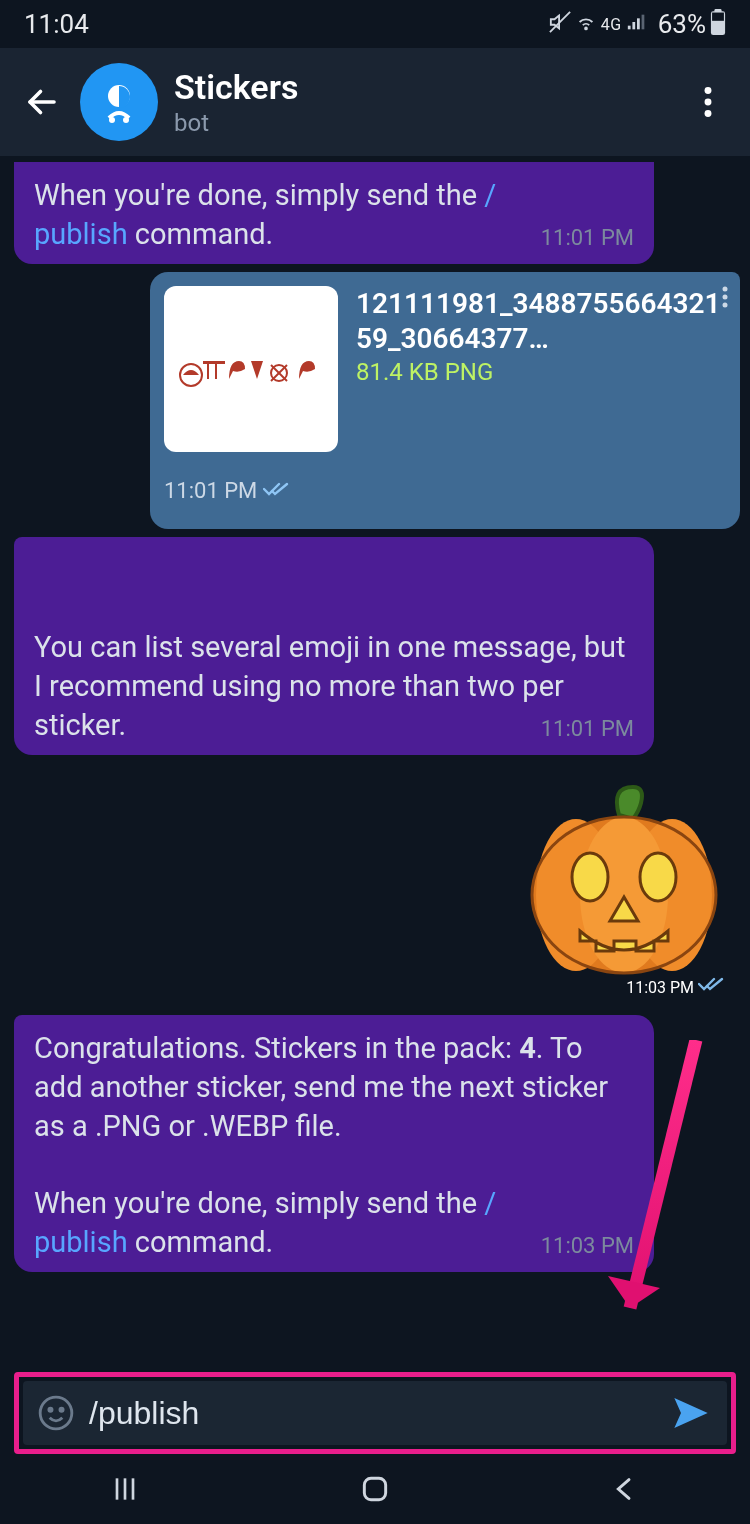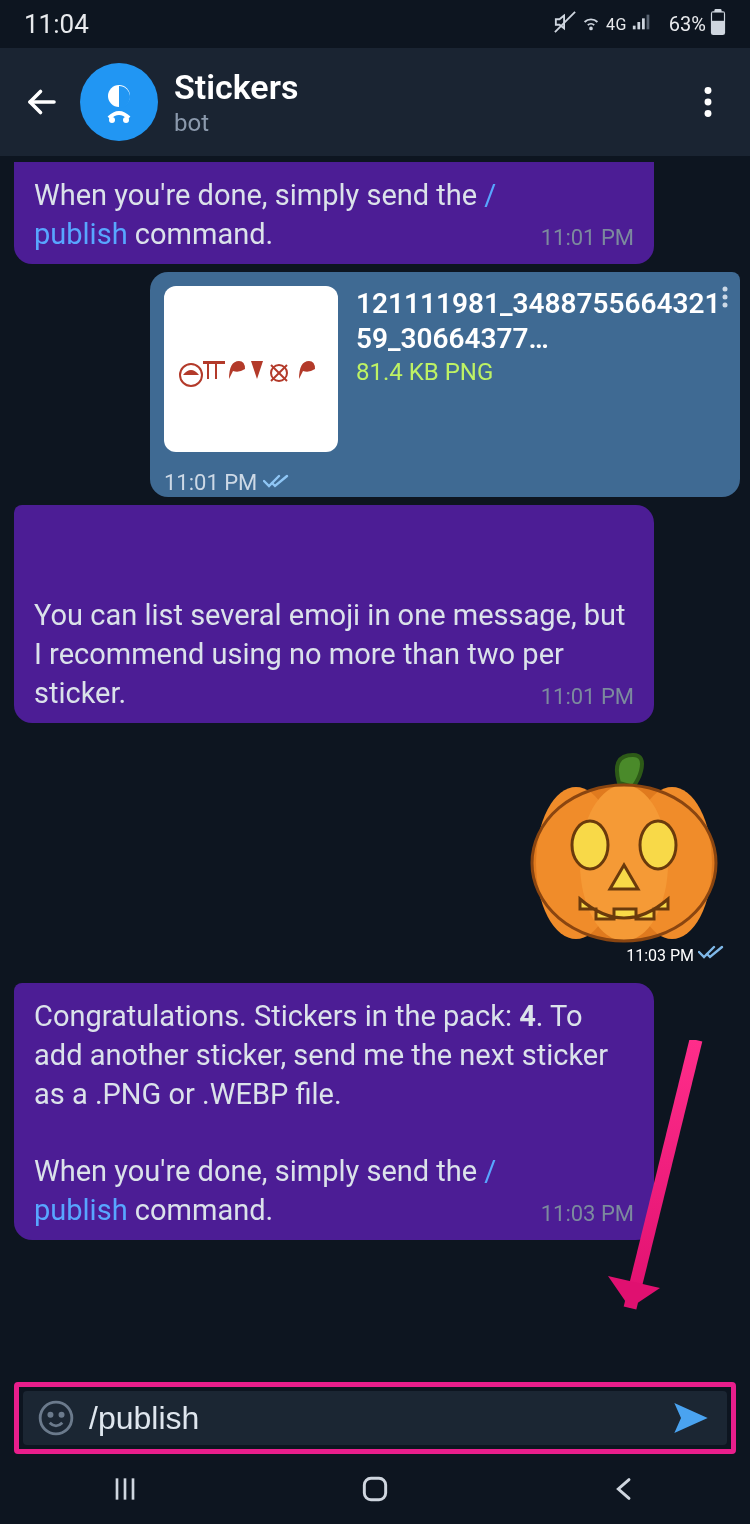--- a/index.html
+++ b/index.html
@@ -16,21 +16,21 @@
   .status-bar {
     height: 48px;
     display: flex;
     justify-content: space-between;
     align-items: center;
     padding: 0 24px;
     font-size: 26px;
     color: #e8eaed;
   }
   .status-right { display: flex; align-items: center; gap: 4px; font-size: 22px; }
-  .status-right .battpct { font-size: 20px; margin-left: 12px; }
+  .status-right .battpct { font-size: 26px; margin-left: 6px; }
   
   .chat-header {
     height: 108px;
     background: #1a2432;
     display: flex;
     align-items: center;
     padding: 0 20px;
     gap: 16px;
   }
   .back-btn { width: 44px; height: 44px; display:flex; align-items:center; justify-content:center; }
@@ -66,27 +66,27 @@
     color: #7c8a9e;
     float: right;
     margin-top: 8px;
     margin-left: 14px;
   }
   .cmd-link { color: #58a6ff; }
   .bubble-out-wrap { display:flex; justify-content:flex-end; margin: 8px 0; }
   .bubble-out {
     background: #3f6a93;
     border-radius: 18px 8px 18px 18px;
-    padding: 14px 18px 2px 14px;
+    padding: 14px 18px 26px 14px;
     max-width: 600px;
     color: #fff;
     font-size: 28px;
     position: relative;
     display:flex;
-    gap: 8px;
+    gap: 16px;
     align-items:flex-start;
   }
   .file-thumb {
     width: 174px; height: 166px; border-radius: 12px; background:#fff; flex:none;
     display:flex; align-items:center; justify-content:center;
     font-family: serif;
     color: #b33a2a;
     font-size: 34px;
     overflow:hidden;
   }
@@ -102,21 +102,21 @@
   .sticker { width: 200px; height: 190px; }
   
   .input-wrap {
     position:absolute; left:14px; right:14px; bottom:70px;
     border: 5px solid #e91e8c;
     border-radius: 4px;
     padding: 4px;
   }
   .input-bar {
     background: #1b2633;
-    height: 54px;
+    height: 64px;
     border-radius: 4px;
     display:flex; align-items:center; padding: 0 10px;
     gap: 10px;
   }
   .emoji-btn { width:46px; height:46px; display:flex; align-items:center; justify-content:center; }
   .msg-input {
     flex:1; background:transparent; border:none; outline:none;
     color:#dfe6ee; font-size:32px;
   }
   .send-btn { width:52px; height:52px; display:flex; align-items:center; justify-content:center; }

